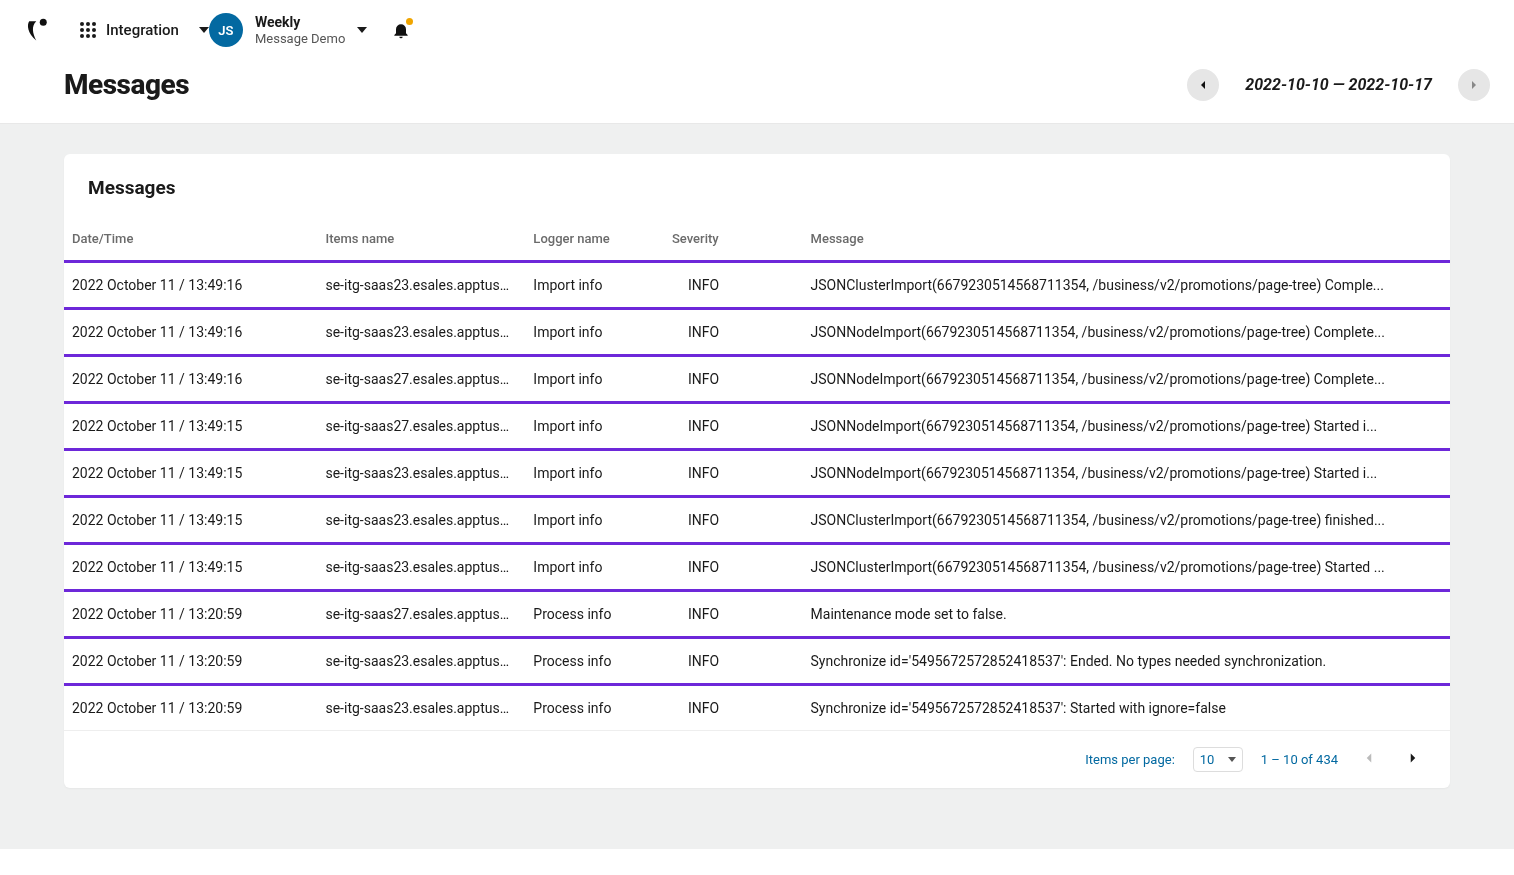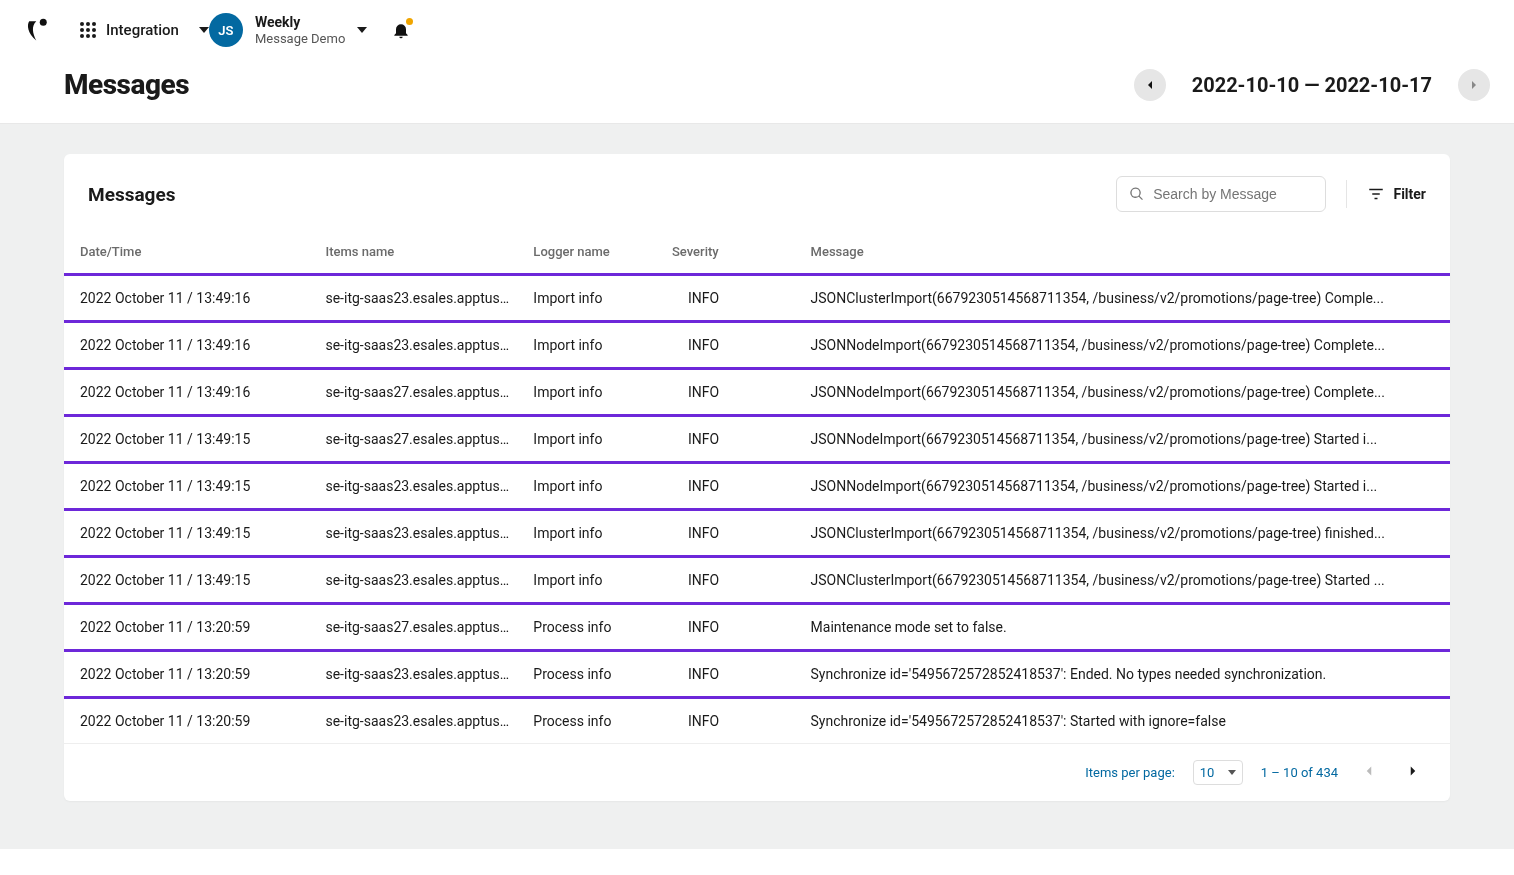--- a/index.html
+++ b/index.html
@@ -90,21 +90,21 @@
     cursor:pointer;
     justify-content: space-between;
   }
   .period-left { display:flex; align-items:center; gap:14px; }
   .calendar-icon { width:18px; height:18px; }
   .nav-arrow {
     width:32px; height:32px; border-radius:50%;
     background:#e6e6e6; display:flex; align-items:center; justify-content:center;
     cursor:pointer;
   }
-  .date-range { font-weight:700; font-size:20px; padding:0 10px; }
+  .date-range { font-weight:700; font-size:16px; padding:0 10px;font-style:italic; }
 
   .content-wrap {
     background:#eff0f0;
     padding: 30px 64px 0 64px;
     min-height: calc(100vh - 150px);
   }
   .card {
     background:#fff; border-radius:6px;
     padding: 0;
     box-shadow: 0 1px 2px rgba(0,0,0,0.04);
@@ -129,21 +129,21 @@
     font-weight:700; cursor:pointer; color:#1a1a1a;
   }
 
   table.log-table {
     width:100%; border-collapse:collapse; table-layout:fixed;
   }
   .log-table th {
     text-align:left; font-weight:500; color:#6b6b6b; font-size:13px;
     padding: 10px 12px 14px 12px;
   }
-  .log-table th:first-child, .log-table td:first-child { padding-left:16px; }
+  .log-table th:first-child, .log-table td:first-child { padding-left:8px; }
   .log-table td {
     padding: 14px 12px;
     border-top:3px solid #6d28d9;
     white-space: nowrap; overflow:hidden; text-overflow:ellipsis;
     font-size:14px;
   }
   .log-table tbody tr { cursor:pointer; }
   .col-date { width:18%; }
   .col-host { width:15%; }
   .col-logger { width:10%; }
@@ -228,37 +228,20 @@
           <path d="M9 6l6 6-6 6"></path>
         </svg>
     </div>
   </div>
 </div>
 
 <div class="content-wrap">
   <div class="card">
     <div class="card-header">
       <div class="card-title">Messages</div>
-      <div class="card-tools">
-        <div class="search-box">
-          <svg viewBox="0 0 24 24" width="18" height="18" fill="#777">
-            <path d="M10 2a8 8 0 1 0 4.9 14.3l5 5 1.4-1.4-5-5A8 8 0 0 0 10 2zm0 2a6 6 0 1 1 0 12 6 6 0 0 1 0-12z"></path>
-          </svg>
-          <input type="text" placeholder="Search by Message" style="">
-        </div>
-        <div class="divider-v"></div>
-        <div class="filter-btn">
-          <svg viewBox="0 0 24 24" width="18" height="18" fill="none" stroke="#1a1a1a" stroke-width="2">
-            <line x1="3" y1="6" x2="21" y2="6"></line>
-              <line x1="7" y1="12" x2="17" y2="12"></line>
-              <line x1="10" y1="18" x2="14" y2="18"></line>
-          </svg>
-          <span>Filter</span>
-        </div>
-      </div>
     </div>
 
     <table class="log-table">
       <thead>
         <tr>
           <th class="col-date">Date/Time</th>
           <th class="col-host">Items name</th>
           <th class="col-logger">Logger name</th>
           <th class="col-sev">Severity</th>
           <th class="col-msg">Message</th>

